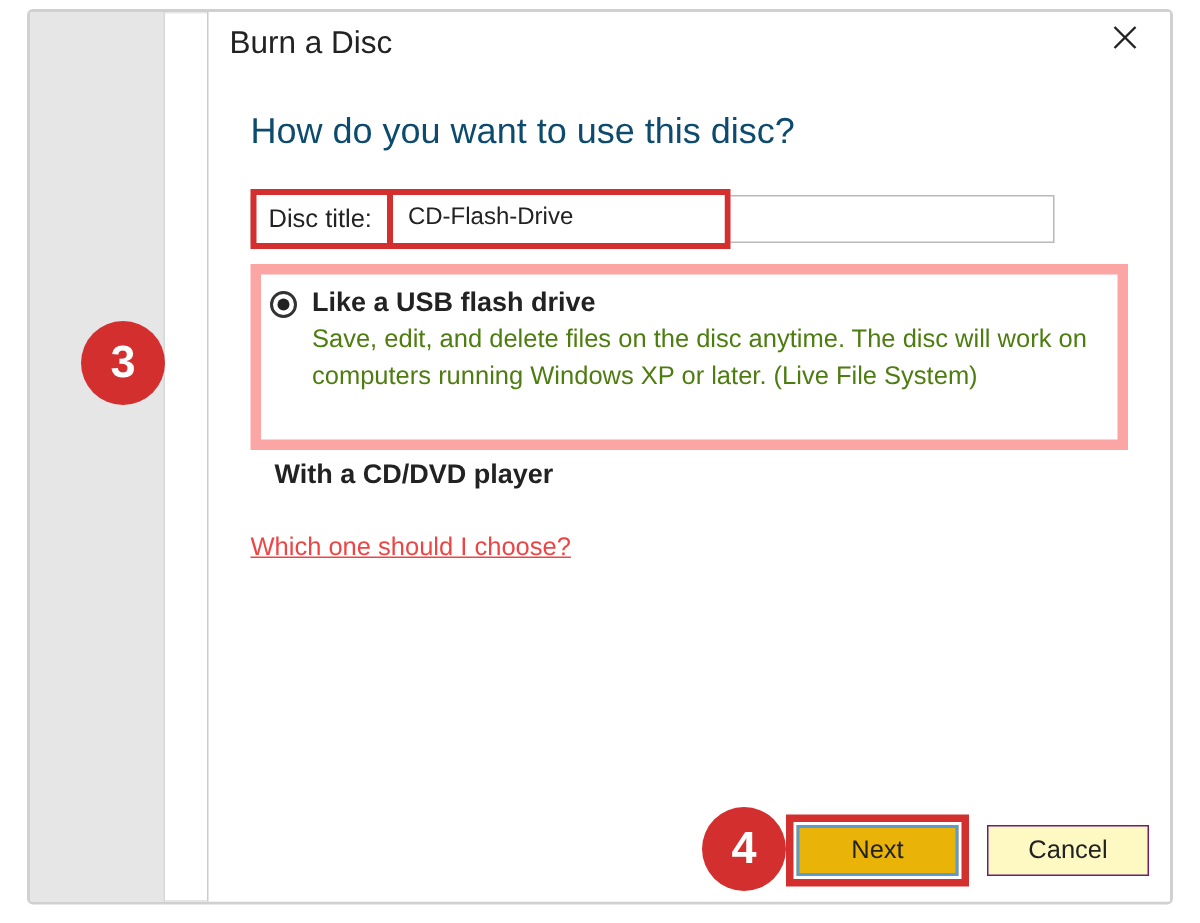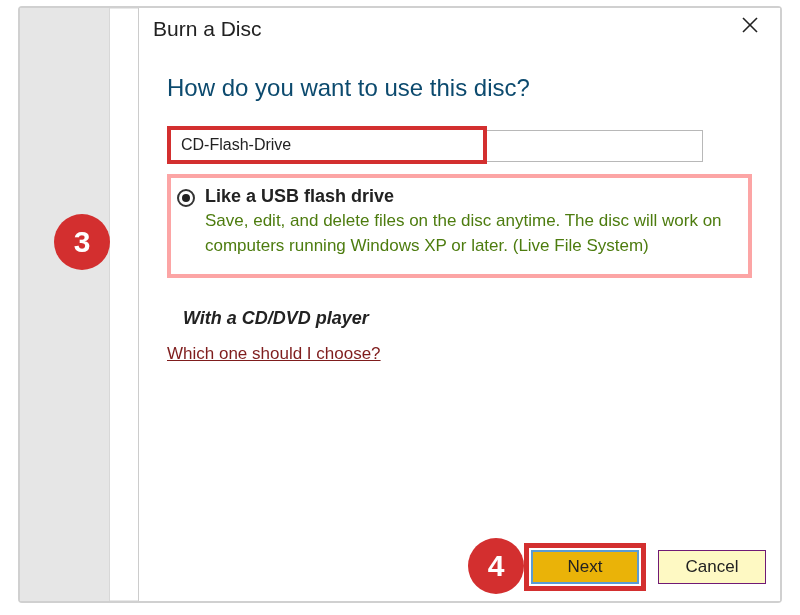--- a/index.html
+++ b/index.html
@@ -99,23 +99,23 @@
       border-right: 4px solid #d32f2f;
     }
     .title-value {
       font-size: 16px;
       color: #222;
       padding: 6px 10px 6px 10px;
       flex: 1;
       background: #fff;
     }
     .options-box {
-      border: 4px solid #fca5a5;
+      border: 7px solid #fca5a5;
       margin-top: 0;
-      padding: 8px 10px 6px 6px;
+      padding: 8px 10px 20px 6px;
       position: relative;
     }
     .radio-option {
       display: flex;
       gap: 10px;
       margin-bottom: 10px;
     }
     .radio-option .radio {
       width: 18px;
       height: 18px;
@@ -140,29 +140,28 @@
     }
     .opt-desc {
       font-size: 17px;
       color: #4d7c0f;
       line-height: 1.45;
       margin-top: 2px;
     }
     .second-option {
       display: flex;
       gap: 10px;
-      margin-top: 30px;
+      margin-top: 6px;
       padding-left: 6px;
-      font-style: italic;
     }
     .help-link {
-      color: #7f1d1d;
+      color: #ef4444;
       text-decoration: underline;
       font-size: 17px;
-      margin-top: 15px;
+      margin-top: 28px;
       display: inline-block;
       cursor: pointer;
     }
     .footer {
       position: absolute;
       bottom: 10px;
       right: 20px;
       display: flex;
       align-items: center;
       gap: 12px;
@@ -225,20 +224,21 @@
         </span>
       </div>
     </div>
 
     <div class="content">
       <div class="heading">How do you want to use this disc?</div>
 
       <div class="title-row-wrap">
         <div class="title-input-full"></div>
         <div class="title-row">
+          <div class="title-label">Disc title:</div>
           <div class="title-value">CD-Flash-Drive</div>
         </div>
       </div>
 
       <div class="options-box">
         <div class="radio-option">
           <div class="radio checked"></div>
           <div>
             <div class="opt-title">Like a USB flash drive</div>
             <div class="opt-desc">Save, edit, and delete files on the disc anytime. The disc will work on computers running Windows XP or later. (Live File System)</div>

